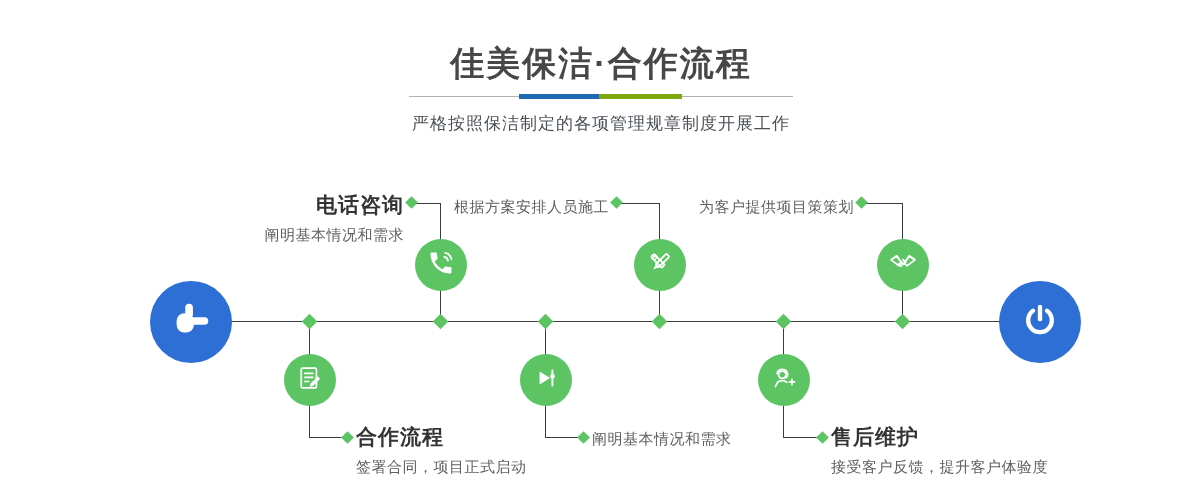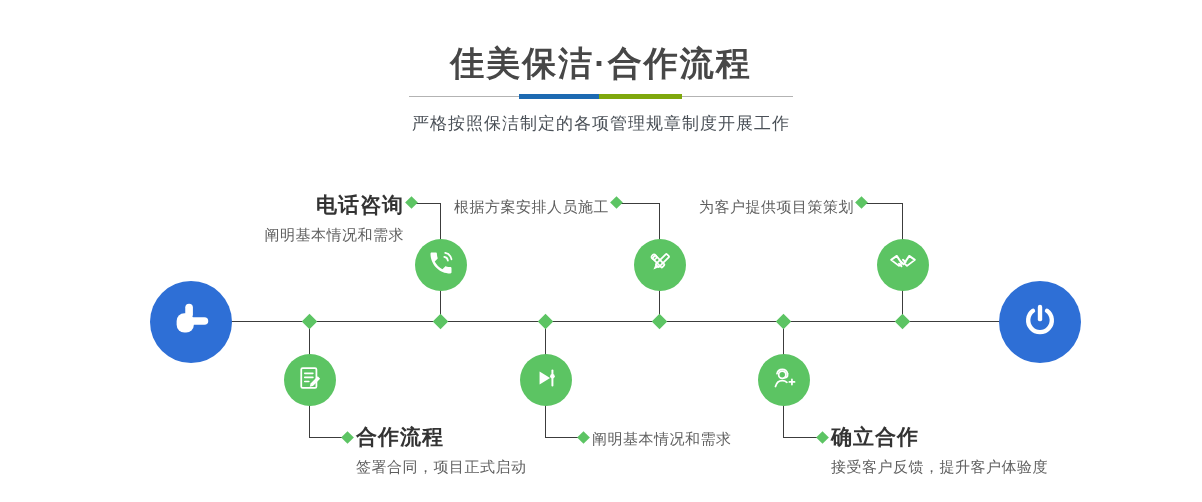--- a/index.html
+++ b/index.html
@@ -208,17 +208,17 @@
     <div class="step-desc">为客户提供项目策策划</div>
   </div>
   <div class="step-text bottom tx-b1">
     <div class="step-title">合作流程</div>
     <div class="step-desc">签署合同，项目正式启动</div>
   </div>
   <div class="step-text bottom tx-b2">
     <div class="step-desc">阐明基本情况和需求</div>
   </div>
   <div class="step-text bottom tx-b3">
-    <div class="step-title">确立合作</div>
+    <div class="step-title">售后维护</div>
     <div class="step-desc">接受客户反馈，提升客户体验度</div>
   </div>
 
 </div>
 
 </body></html>

